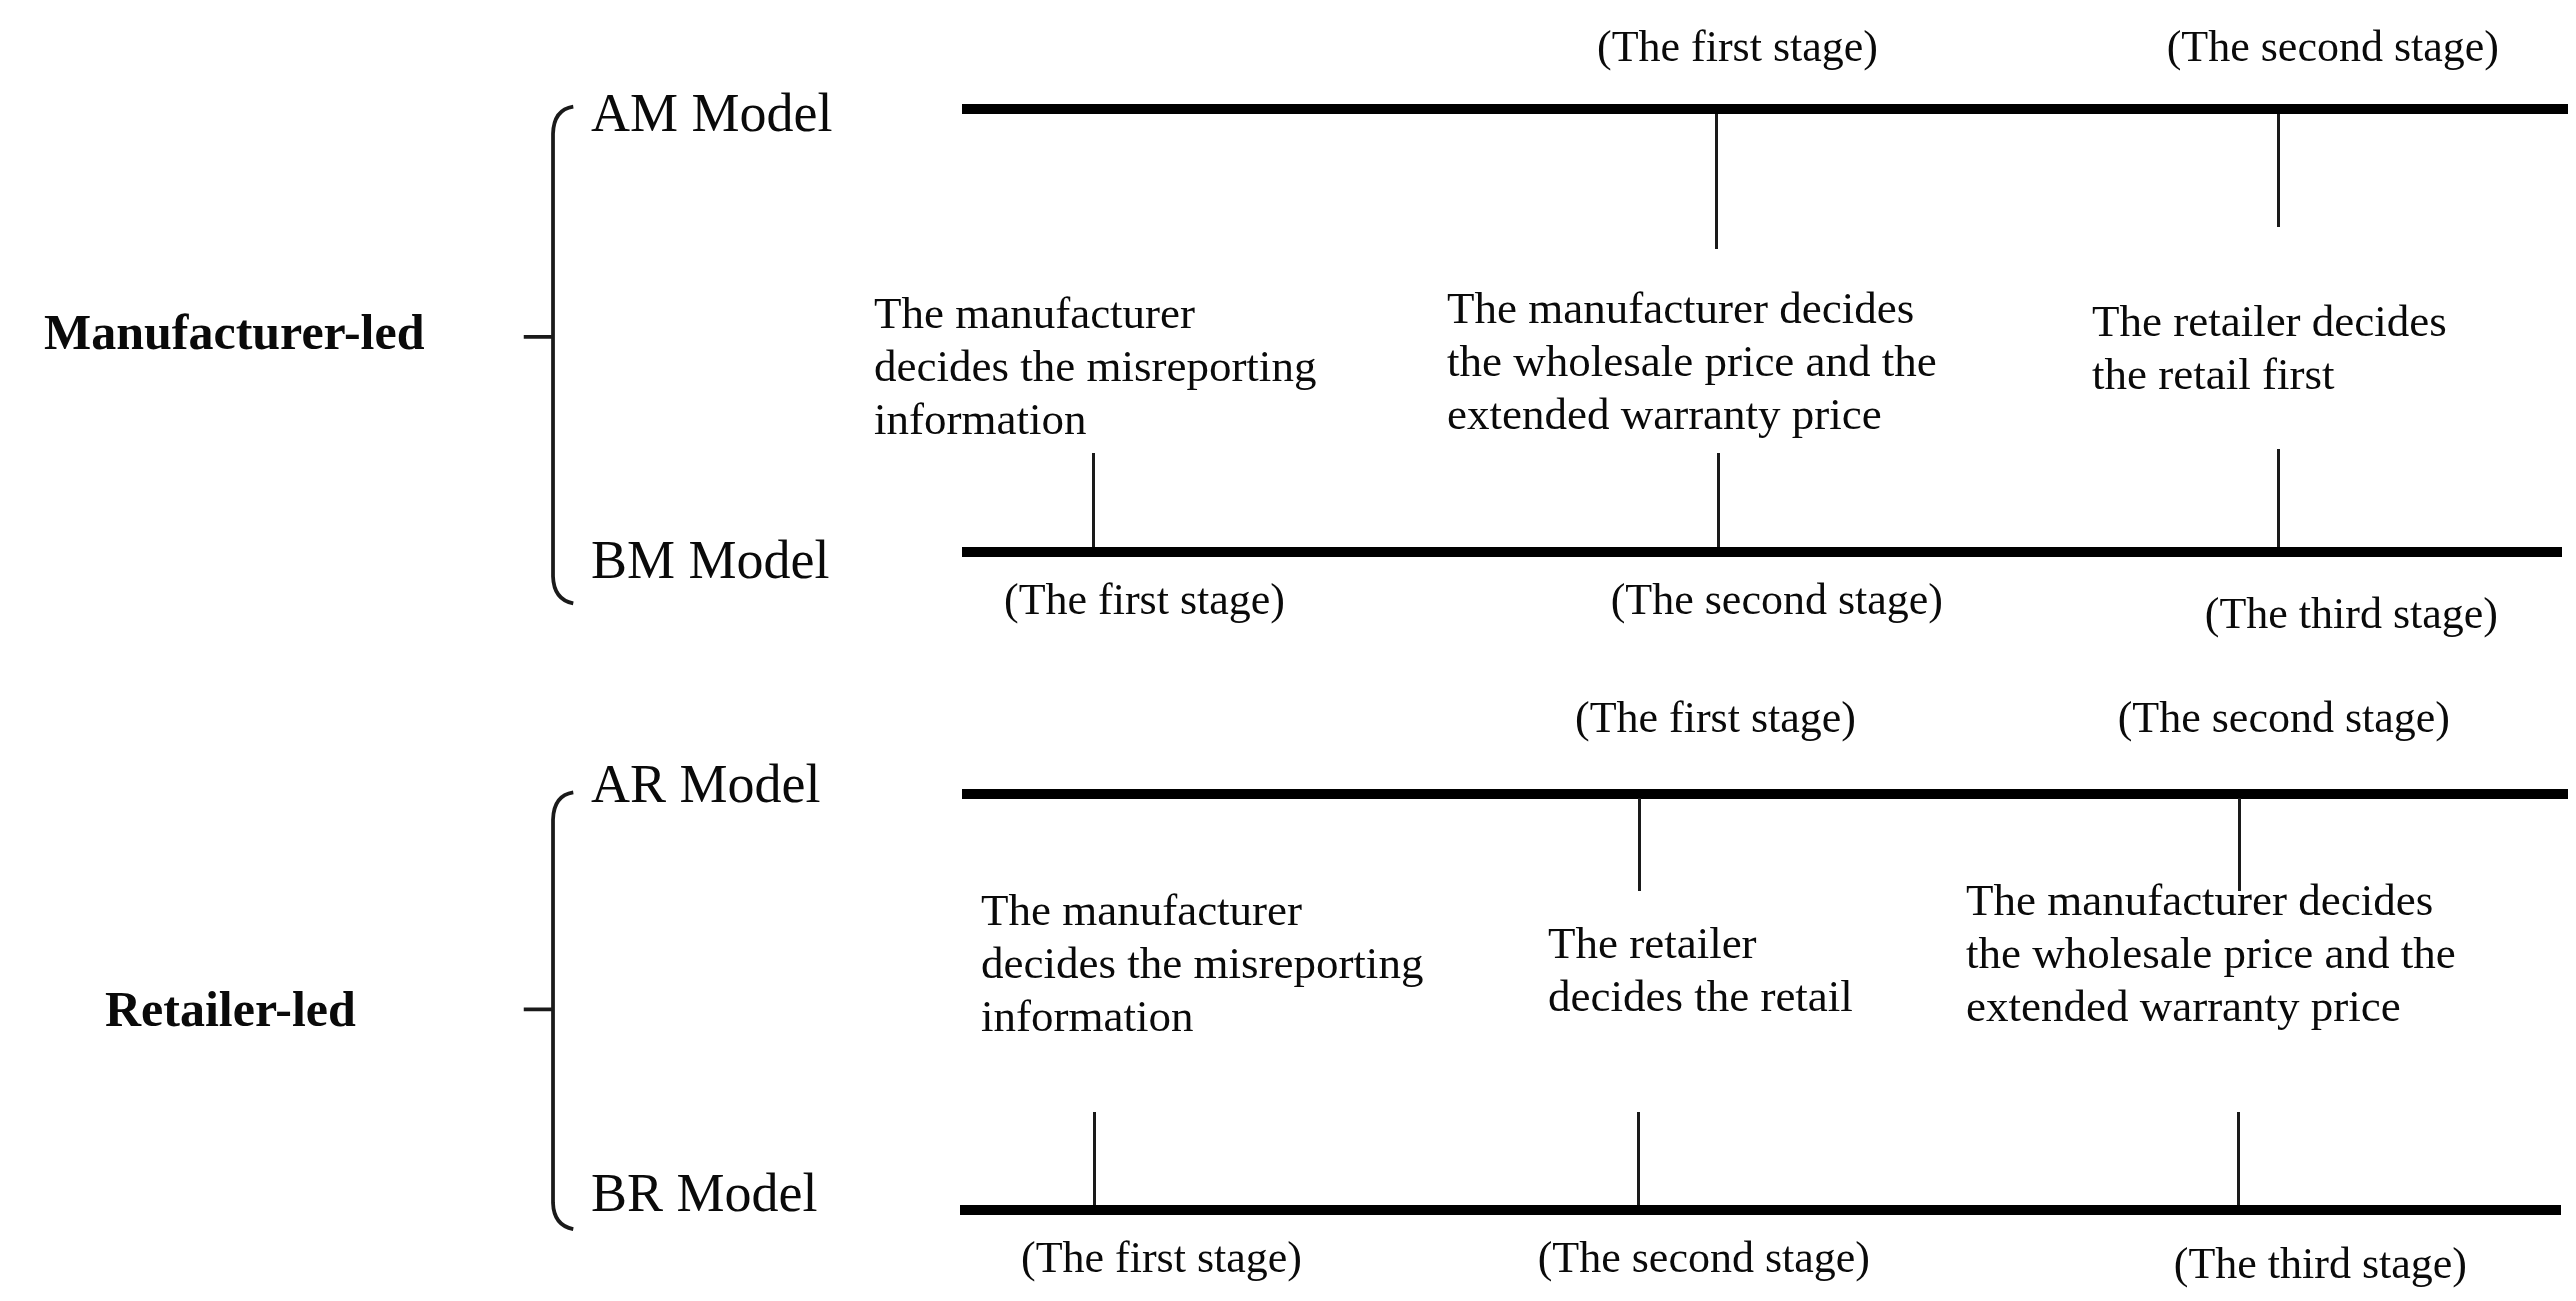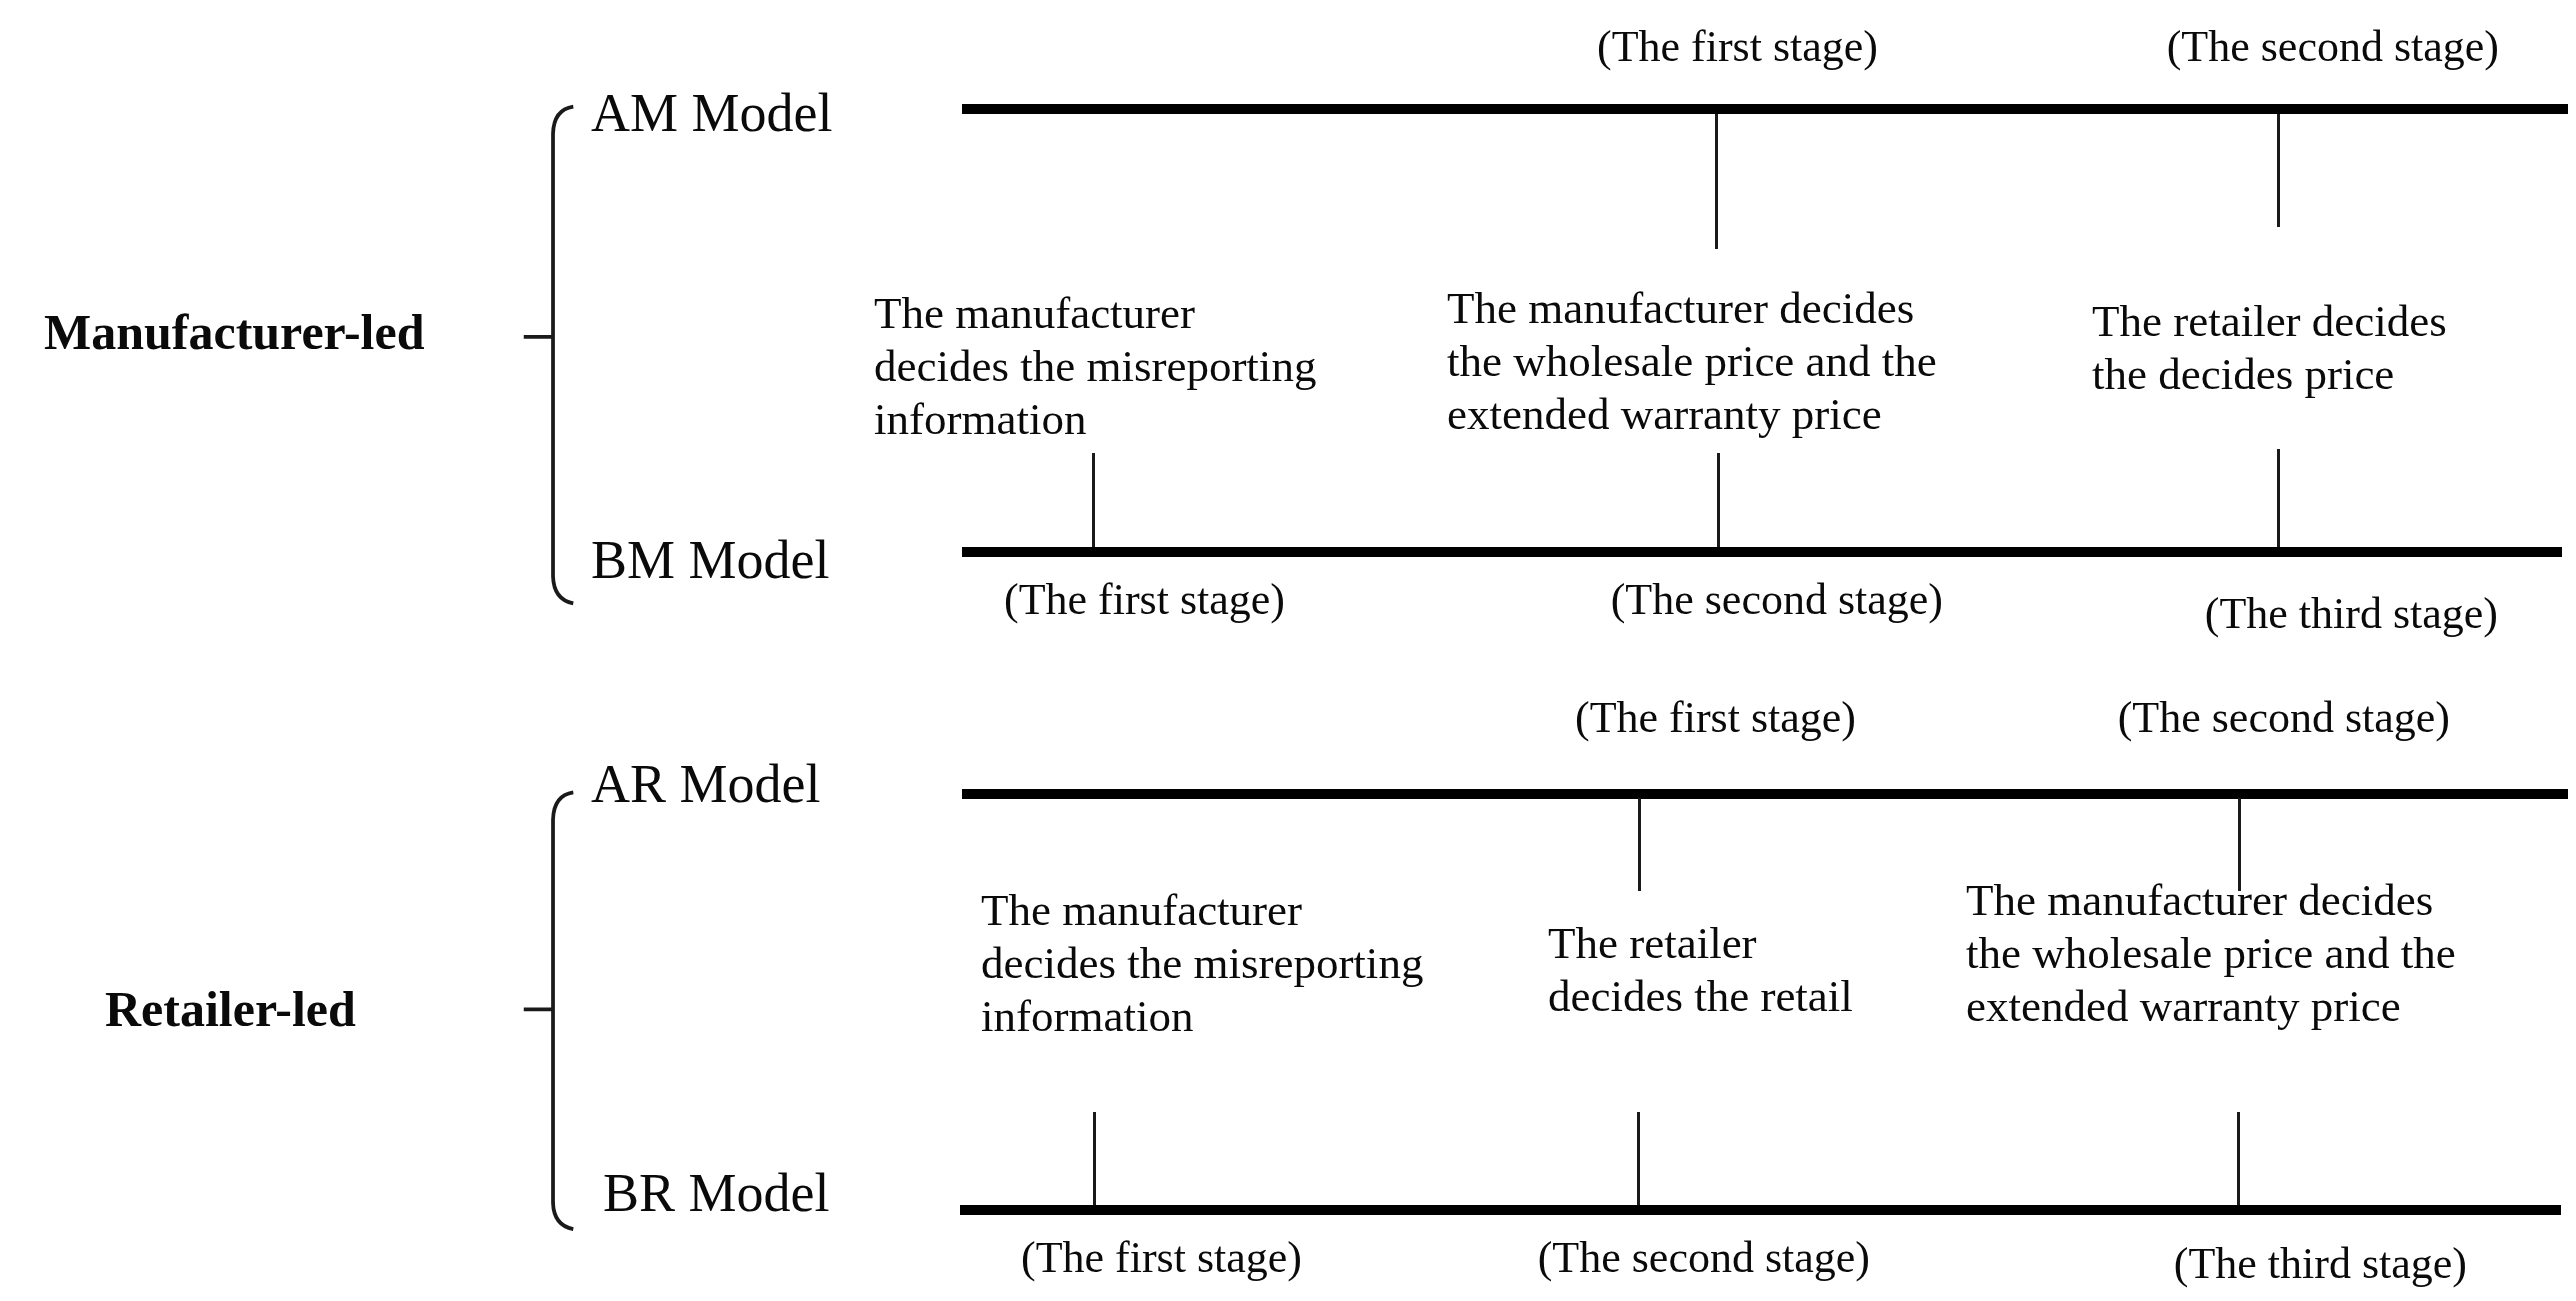--- a/index.html
+++ b/index.html
@@ -63,38 +63,38 @@
   </div>
 
   <div class="decision" style="left:1447px;top:282px;">
     <div>The manufacturer decides</div>
     <div>the wholesale price and the</div>
     <div>extended warranty price</div>
   </div>
 
   <div class="decision" style="left:2092px;top:295px;">
     <div>The retailer decides</div>
-    <div>the decides price</div>
+    <div>the retail first</div>
   </div>
 
   <div class="tick" style="left:1092px;top:453px;height:95px;"></div>
   <div class="tick" style="left:1717px;top:453px;height:95px;"></div>
   <div class="tick" style="left:2277px;top:449px;height:98px;"></div>
 
   <div class="timeline" style="left:962px;top:547px;width:1600px;"></div>
 
   <div class="stage-label" style="left:925px;top:576px;width:360px;">(The first stage)</div>
   <div class="stage-label" style="left:1523px;top:576px;width:420px;">(The second stage)</div>
   <div class="stage-label" style="left:2093px;top:590px;width:405px;">(The third stage)</div>
 
   <div class="abs group-label" style="left:105px;top:979px;">Retailer-led</div>
 
   <div class="abs model-label" style="left:591px;top:754px;">AR Model</div>
 
-  <div class="abs model-label" style="left:591px;top:1163px;margin-left:12px;">BR Model</div>
+  <div class="abs model-label" style="left:591px;top:1163px;">BR Model</div>
 
   <div class="timeline" style="left:962px;top:789px;width:1606px;"></div>
 
   <div class="stage-label" style="left:1496px;top:694px;width:360px;">(The first stage)</div>
   <div class="stage-label" style="left:2045px;top:694px;width:405px;">(The second stage)</div>
 
   <div class="tick" style="left:1638px;top:798px;height:93px;"></div>
   <div class="tick" style="left:2238px;top:798px;height:93px;"></div>
 
   <div class="decision" style="left:981px;top:884px;">

